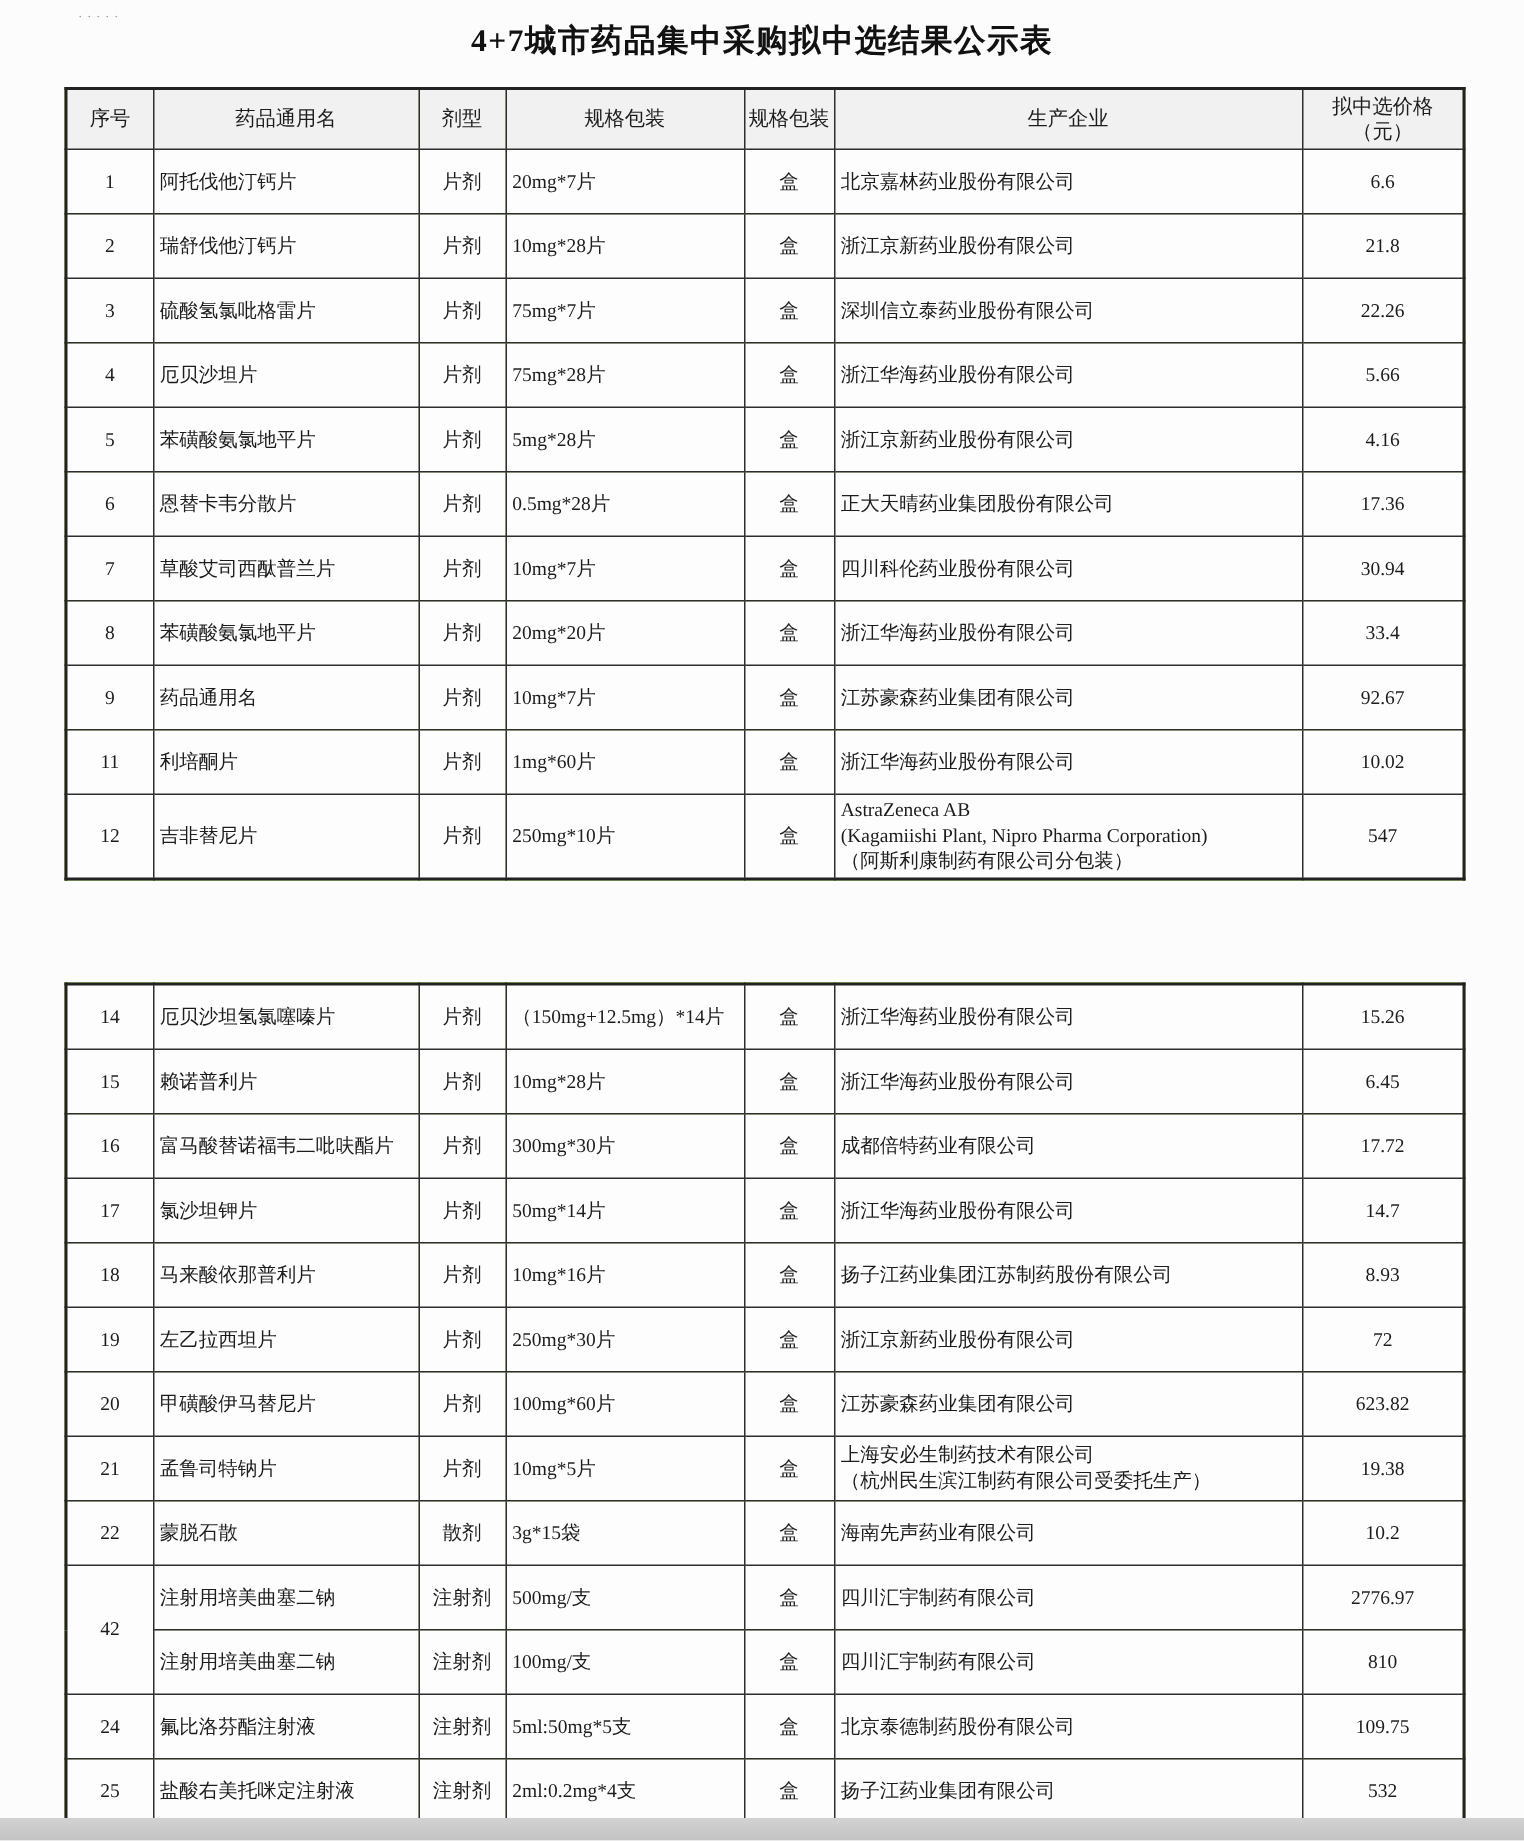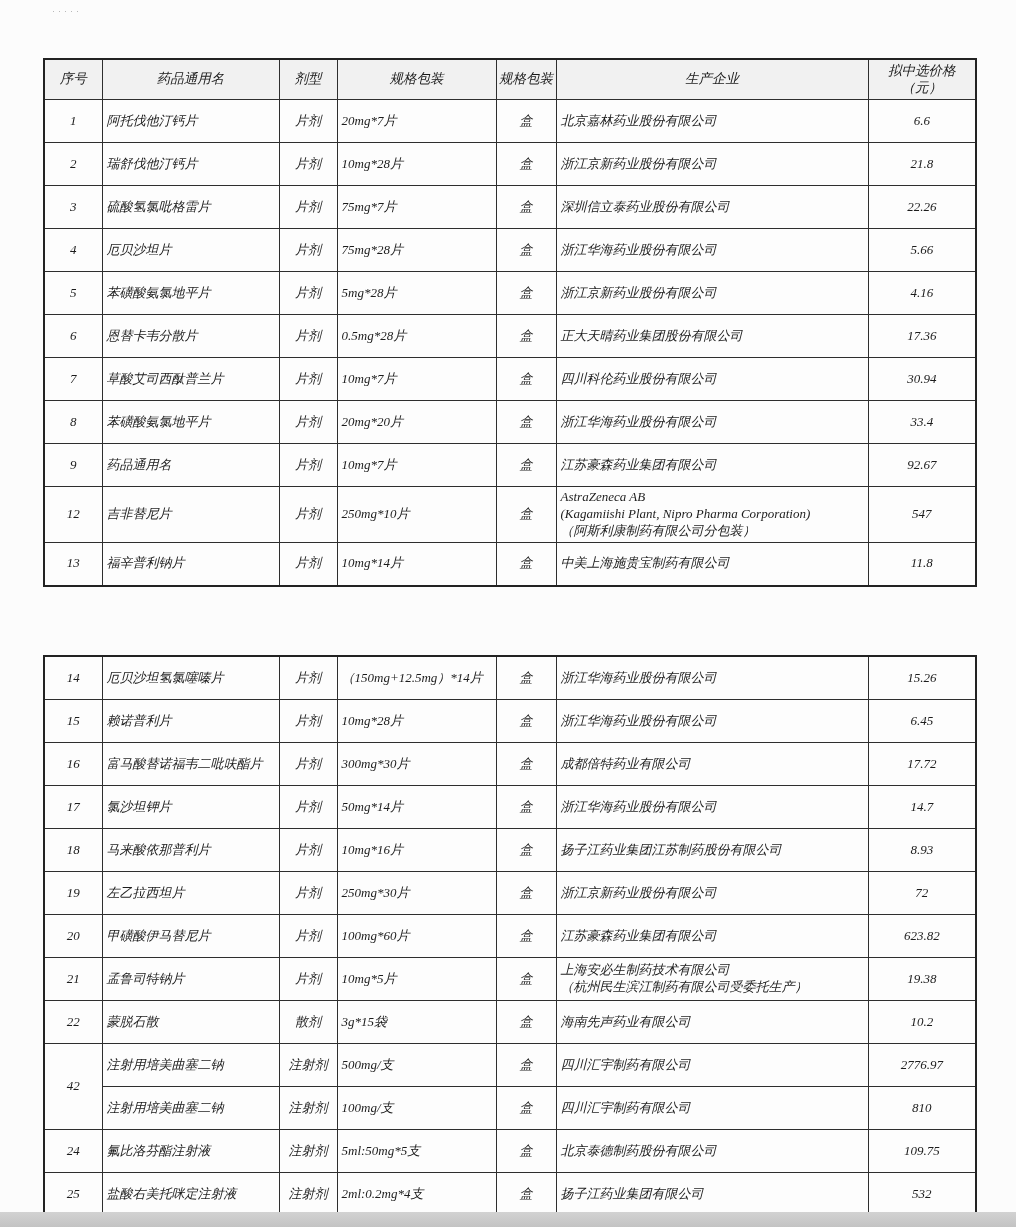--- a/index.html
+++ b/index.html
@@ -25,21 +25,20 @@
     font-size:21px; font-weight:bold;
     color:#111;
     letter-spacing:1px;
   }
   table.results {
     position:absolute; left:43px;
     width:932px;
     border-collapse:collapse;
     table-layout:fixed;
     background:#84cc16;
-    font-style:italic;
   }
   table.t1 { top:58px; }
   table.t2 { top:655px; }
   table.results, table.results td, table.results th {
     border:1px solid #2e2e2e;
   }
   table.results { border:2px solid #222; }
   table.results th {
     height:37px;
     font-size:13.5px;
@@ -69,20 +68,21 @@
     background:linear-gradient(to bottom, #d2d2d2, #c3c3c3);
   }
 </style>
 </head>
 <body>
 
 <div class="page">
 
   <div class="corner-mark">·····</div>
 
+  <div class="doc-title">4+7城市药品集中采购拟中选结果公示表</div>
 
   <table class="results t1">
     <colgroup>
       <col style="width:58px">
         <col style="width:177px">
         <col style="width:58px">
       <col style="width:159px">
         <col style="width:60px">
         <col style="width:312px">
       <col style="width:108px">
@@ -175,38 +175,38 @@
         <tr>
           <td class="c">9</td>
           <td class="l">药品通用名</td>
           <td class="c">片剂</td>
           <td class="l spec">10mg*7片</td>
           <td class="c">盒</td>
           <td class="l pre">江苏豪森药业集团有限公司</td>
           <td class="c">92.67</td>
         </tr>
         <tr>
+          <td class="c">11</td>
+          <td class="l">利培酮片</td>
+          <td class="c">片剂</td>
+          <td class="l spec">1mg*60片</td>
+          <td class="c">盒</td>
+          <td class="l pre">浙江华海药业股份有限公司</td>
+          <td class="c">10.02</td>
+        </tr>
+        <tr>
           <td class="c">12</td>
           <td class="l">吉非替尼片</td>
           <td class="c">片剂</td>
           <td class="l spec">250mg*10片</td>
           <td class="c">盒</td>
           <td class="l pre">AstraZeneca AB
 (Kagamiishi Plant, Nipro Pharma Corporation)
 （阿斯利康制药有限公司分包装）</td>
           <td class="c">547</td>
-        </tr>
-        <tr>
-          <td class="c">13</td>
-          <td class="l">福辛普利钠片</td>
-          <td class="c">片剂</td>
-          <td class="l spec">10mg*14片</td>
-          <td class="c">盒</td>
-          <td class="l pre">中美上海施贵宝制药有限公司</td>
-          <td class="c">11.8</td>
         </tr>
       </tbody>
   </table>
 
   <table class="results t2">
     <colgroup>
       <col style="width:58px">
         <col style="width:177px">
         <col style="width:58px">
       <col style="width:159px">

